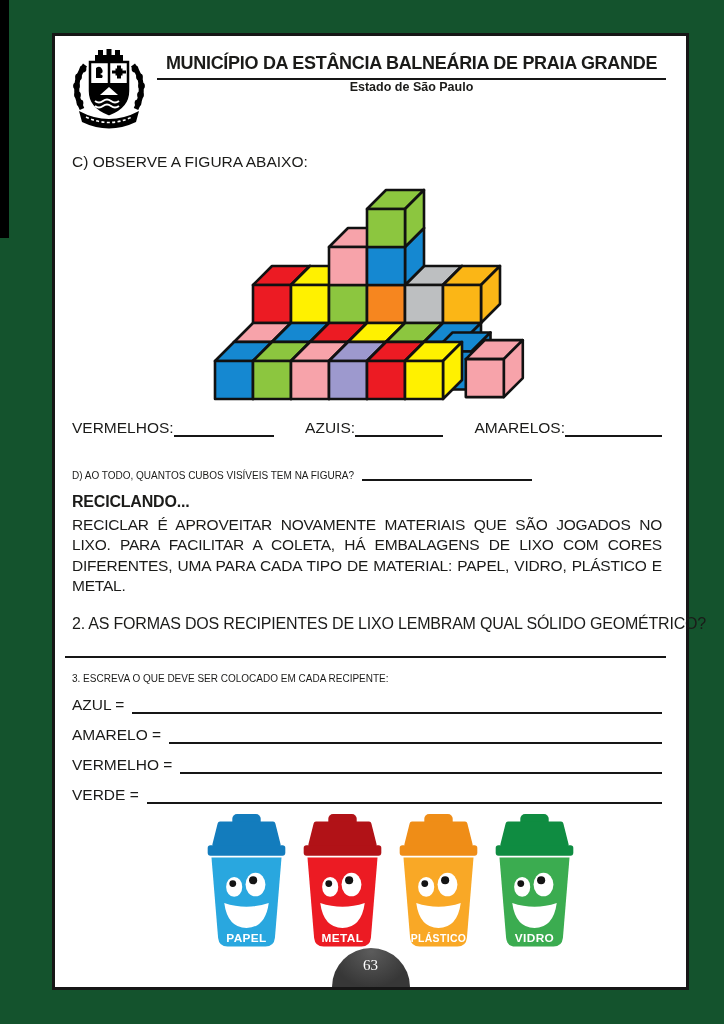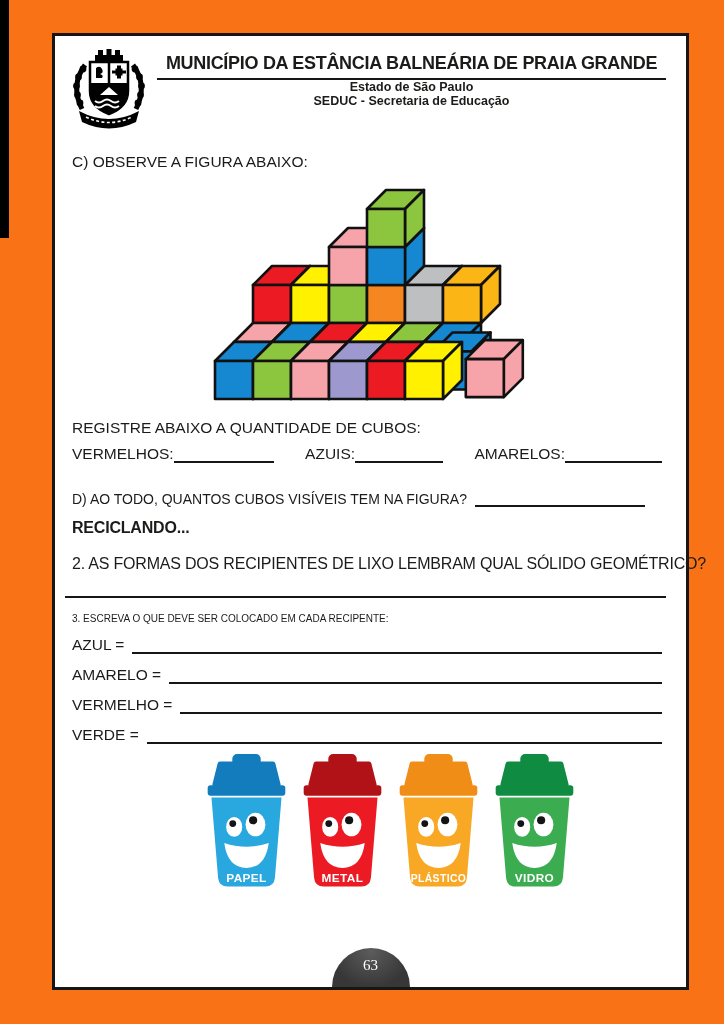--- a/index.html
+++ b/index.html
@@ -1,35 +1,35 @@
 <!DOCTYPE html>
 <html><head>
 <meta charset="utf-8">
 <style>
   html,body{margin:0;padding:0;background:#fff;}
-  .canvas{position:relative;width:724px;height:1024px;background:#f97316;overflow:hidden;
+  .canvas{position:relative;width:724px;height:1024px;background:#14532d;overflow:hidden;
           font-family:"Liberation Sans",sans-serif;color:#1b1b19;}
   .scan-strip{position:absolute;left:0;top:0;width:9px;height:238px;background:#000;}
   .page{position:absolute;left:52px;top:33px;width:637px;height:957px;
         border:3px solid #161616;box-sizing:border-box;background:#fff;}
   header{display:flex;padding:13px 20px 0 10px;align-items:flex-start;}
   .logo-wrap{width:92px;flex:0 0 92px;}
   .head-text{flex:1;padding-top:4px;}
   .title{margin:0;font-size:18px;font-weight:700;text-align:center;letter-spacing:-0.3px;
          white-space:nowrap;border-bottom:2.5px solid #161616;padding-bottom:4px;}
   .sub{text-align:center;font-size:12.5px;font-weight:700;}
   .pad{padding-left:17px;padding-right:24px;}
   .label-c{margin-top:14px;font-size:15.5px;}
   .figure-svg{display:block;width:631px;height:240px;}
   .reg-title{margin-top:8px;font-size:15.5px;}
   .reg-fields{display:flex;justify-content:space-between;margin-top:2px;height:24px;}
   .reg-field{display:flex;align-items:flex-end;font-size:15.5px;}
   .reg-line{display:inline-block;border-bottom:2px solid #161616;height:20px;}
   .w88{width:88px}.w100{width:100px}.w97{width:97px}
-  .d-row{display:flex;align-items:flex-end;margin-top:20px;height:24px;font-size:14px;}
+  .d-row{display:flex;align-items:flex-end;margin-top:20px;height:24px;font-size:10px;}
   .d-line{flex:1;border-bottom:2px solid #161616;height:20px;margin-left:8px;max-width:170px;}
   .reciclando{margin-top:12px;font-size:16px;font-weight:700;letter-spacing:-0.2px;}
   .para{margin-top:4px;font-size:15.5px;line-height:1.32;text-align:justify;letter-spacing:-0.2px;}
   .q2{margin-top:18px;font-size:16px;letter-spacing:-0.2px;white-space:nowrap;}
   .full-line{margin-top:23px;margin-left:10px;margin-right:20px;border-bottom:2.5px solid #161616;}
   .q3{margin-top:15px;font-size:10px;}
   .fill-row{display:flex;align-items:flex-end;height:24px;margin-top:6px;font-size:15.5px;}
   .fill-line{flex:1;border-bottom:2px solid #161616;height:20px;margin-left:8px;}
   .bins{display:flex;justify-content:center;gap:1px;margin-top:10px;padding-left:40px;}
   .dome{position:absolute;bottom:0;left:50%;transform:translateX(-50%);
@@ -78,21 +78,20 @@
           <polygon points="35,46 44,38 53,46" fill="#fff"></polygon>
           <path d="M30 52 q4 3 8 0 q4 -3 8 0 q4 3 8 0" fill="none" stroke="#fff" stroke-width="2"></path>
           <path d="M30 57 q4 3 8 0 q4 -3 8 0 q4 3 8 0" fill="none" stroke="#fff" stroke-width="2"></path>
           <path d="M14 62 Q44 78 74 62 L71 73 Q44 86 17 73 Z" fill="#000"></path>
           <path d="M21 68 Q44 79 67 68" fill="none" stroke="#fff" stroke-width="1.6" stroke-dasharray="3,2.4"></path>
         </svg>
       </div>
       <div class="head-text">
         <h1 class="title">MUNICÍPIO DA ESTÂNCIA BALNEÁRIA DE PRAIA GRANDE</h1>
         <div class="sub">Estado de São Paulo</div>
-        <div class="sub">SEDUC - Secretaria de Educação</div>
       </div>
     </header>
 
     <div class="label-c pad">C) OBSERVE A FIGURA ABAIXO:</div>
 
     <svg class="figure-svg" viewBox="55 148 631 240">
         <g>
           <polygon points="253,262 291,262 310,243 272,243" fill="#ec1b23" stroke="#111111" stroke-width="2.6" stroke-linejoin="round"></polygon>
           <polygon points="291,262 310,243 310,281 291,300" fill="#ec1b23" stroke="#111111" stroke-width="2.6" stroke-linejoin="round"></polygon>
           <polygon points="253,262 291,262 291,300 253,300" fill="#ec1b23" stroke="#111111" stroke-width="2.6" stroke-linejoin="round"></polygon>
@@ -203,21 +202,20 @@
           <polygon points="367,338 405,338 405,376 367,376" fill="#ec1b23" stroke="#111111" stroke-width="2.6" stroke-linejoin="round"></polygon>
         </g>
         <g>
           <polygon points="405,338 443,338 462,319 424,319" fill="#fff100" stroke="#111111" stroke-width="2.6" stroke-linejoin="round"></polygon>
           <polygon points="443,338 462,319 462,357 443,376" fill="#fff100" stroke="#111111" stroke-width="2.6" stroke-linejoin="round"></polygon>
           <polygon points="405,338 443,338 443,376 405,376" fill="#fff100" stroke="#111111" stroke-width="2.6" stroke-linejoin="round"></polygon>
         </g>
       </svg>
 
     <div class="pad">
-      <div class="reg-title">REGISTRE ABAIXO A QUANTIDADE DE CUBOS:</div>
       <div class="reg-fields">
         <span class="reg-field">
           <span>VERMELHOS:</span>
           <span class="reg-line w100"></span>
         </span>
         <span class="reg-field">
           <span>AZUIS:</span>
           <span class="reg-line w88"></span>
         </span>
         <span class="reg-field">
@@ -225,20 +223,21 @@
           <span class="reg-line w97"></span>
         </span>
       </div>
 
       <div class="d-row">
         <span>D) AO TODO, QUANTOS CUBOS VISÍVEIS TEM NA FIGURA?</span>
         <span class="d-line"></span>
       </div>
 
       <div class="reciclando">RECICLANDO...</div>
+      <div class="para">RECICLAR É APROVEITAR NOVAMENTE MATERIAIS QUE SÃO JOGADOS NO LIXO. PARA FACILITAR A COLETA, HÁ EMBALAGENS DE LIXO COM CORES DIFERENTES, UMA PARA CADA TIPO DE MATERIAL: PAPEL, VIDRO, PLÁSTICO E METAL.</div>
 
       <div class="q2">2. AS FORMAS DOS RECIPIENTES DE LIXO LEMBRAM QUAL SÓLIDO GEOMÉTRICO?</div>
     </div>
 
     <div class="full-line"></div>
 
     <div class="pad">
       <div class="q3">3. ESCREVA O QUE DEVE SER COLOCADO EM CADA RECIPENTE:</div>
 
       <div class="fill-row">

